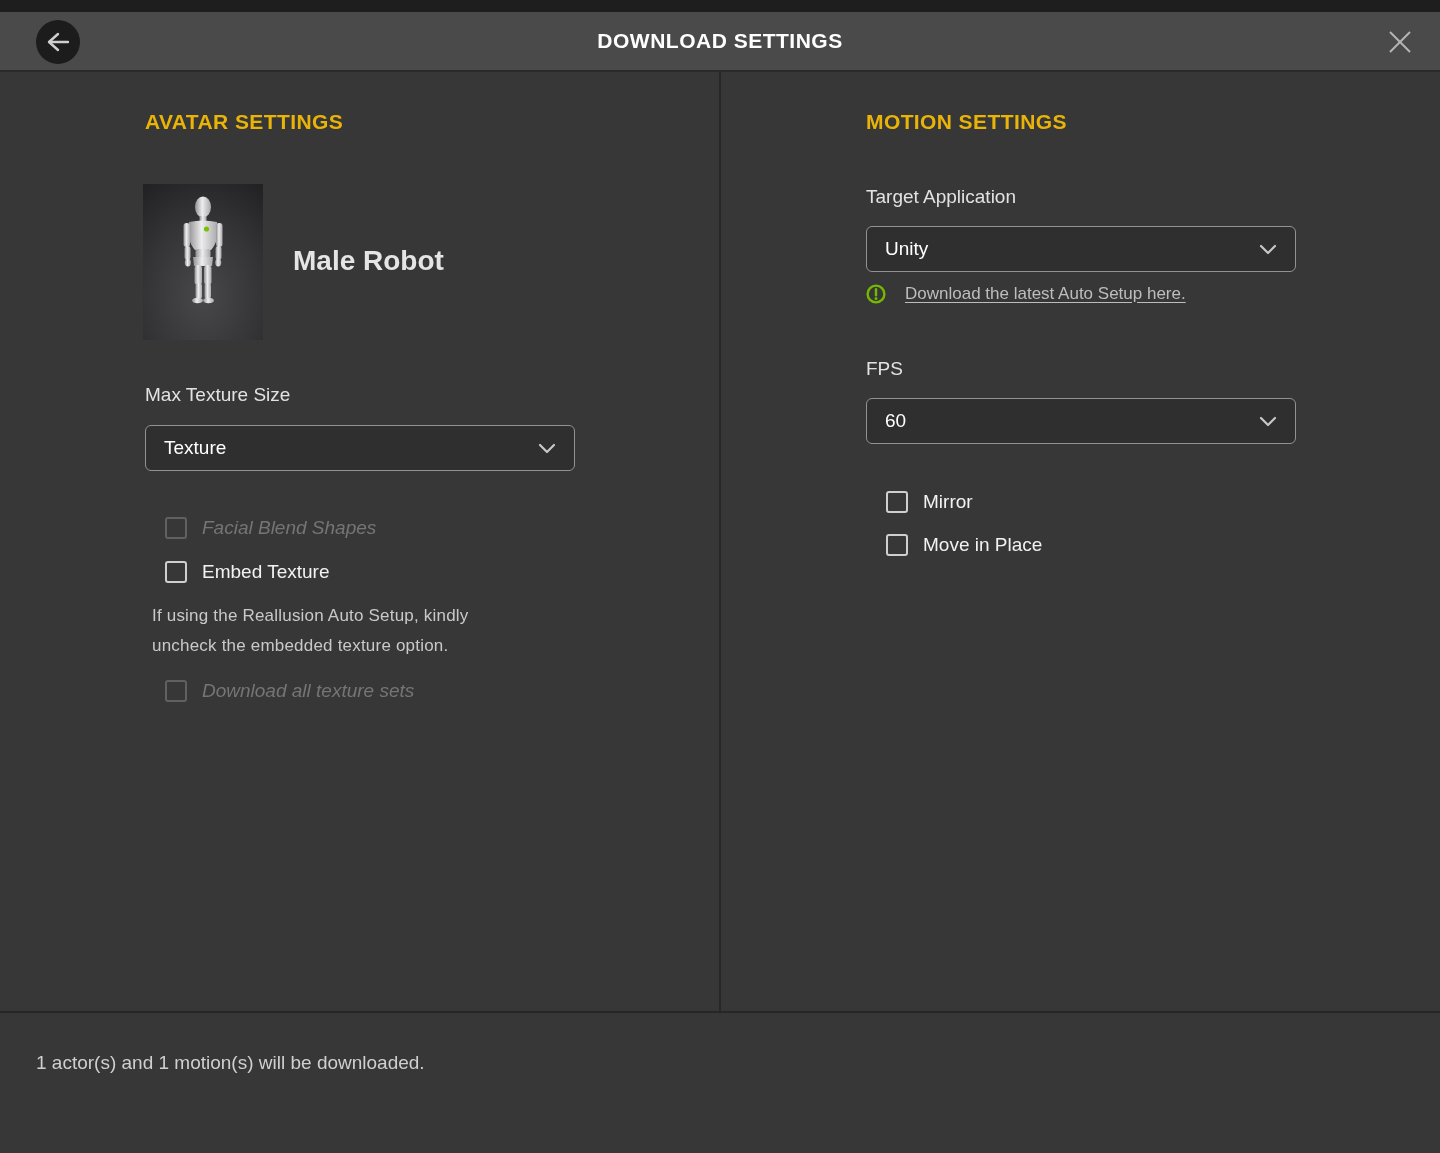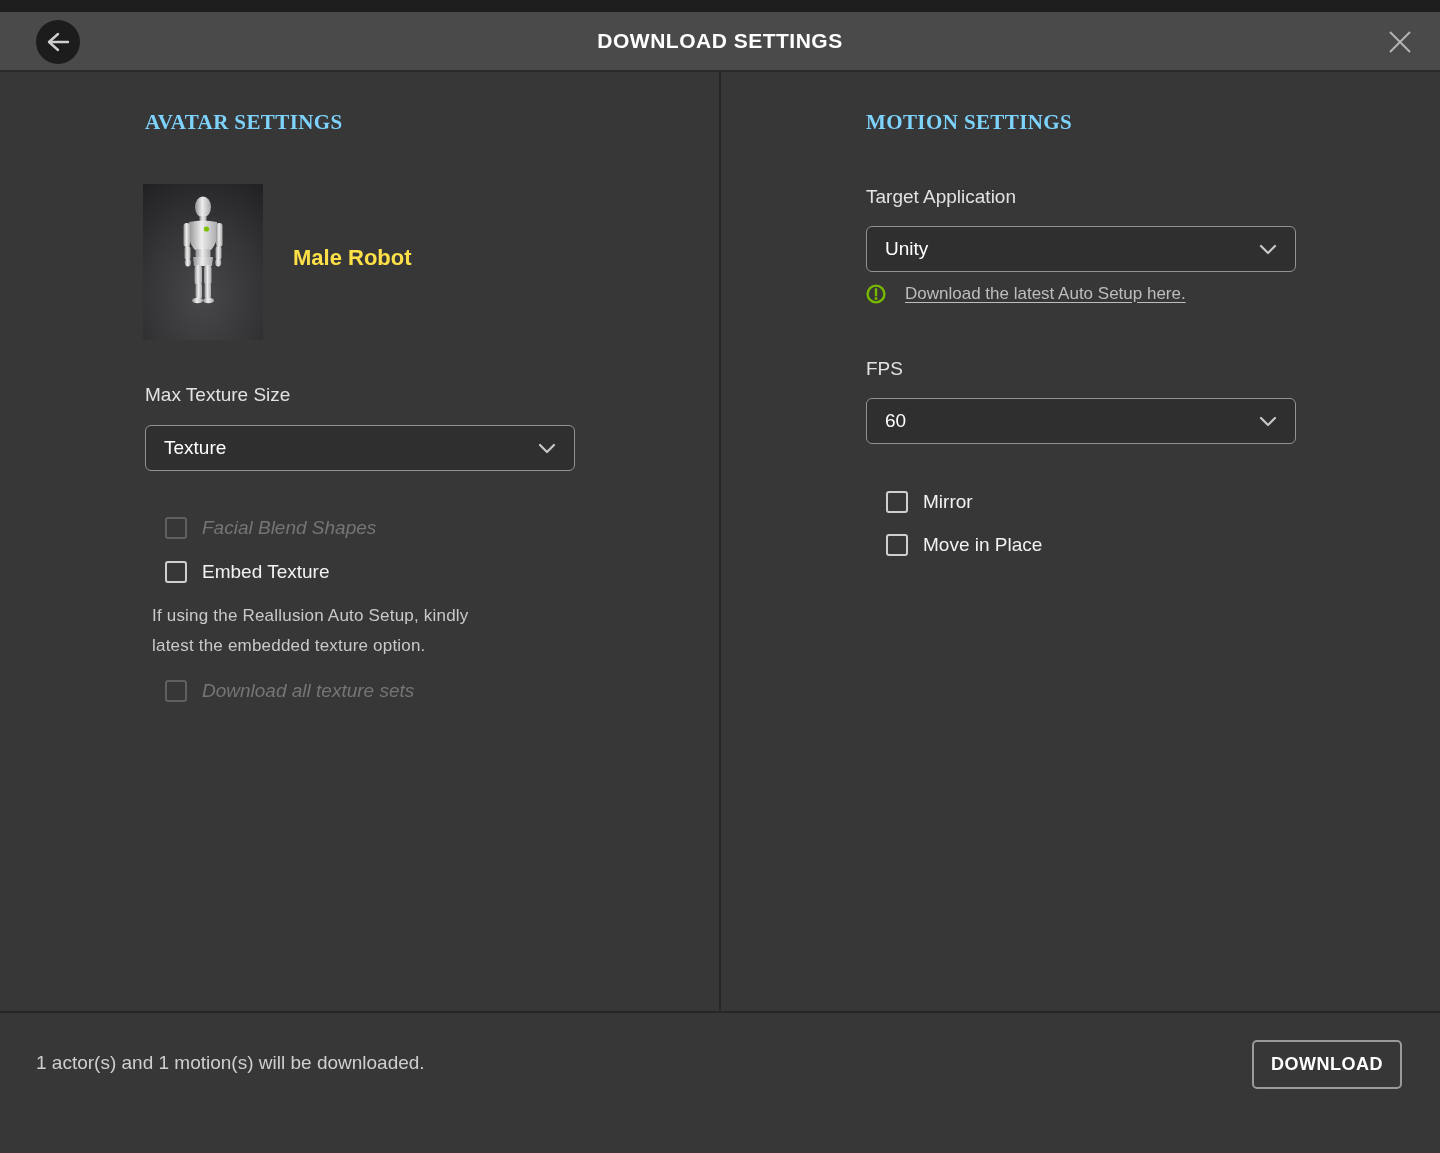--- a/index.html
+++ b/index.html
@@ -27,21 +27,21 @@
   }
   .close-btn {
     position:absolute; right:24px; top:14px; width:32px; height:32px;
     display:flex; align-items:center; justify-content:center; cursor:pointer;
   }
 
   
   .v-divider { position:absolute; left:719px; top:60px; width:2px; height:939px; background:#262626; }
   .h-divider { position:absolute; left:0; top:999px; width:100%; height:2px; background:#262626; }
 
-  .section-title { position:absolute; font-size:21px; font-weight:bold; color:#7dd3fc; letter-spacing:.4px;font-family:Liberation Serif, serif; }
+  .section-title { position:absolute; font-size:21px; font-weight:bold; color:#eab308; letter-spacing:.4px; }
   .field-label  { position:absolute; font-size:19px; color:#e2e2e2; }
 
   
   .dropdown {
     position:absolute; width:430px; height:46px;
     background:#2f2f2f; border:1px solid #929292; border-radius:6px;
     display:flex; align-items:center; padding:0 18px;
     color:#ffffff; font-size:19px; cursor:pointer;
   }
   .dropdown .chev { margin-left:auto; display:flex; align-items:center; }
@@ -61,21 +61,21 @@
 
   
   .link-row { position:absolute; display:flex; align-items:center; gap:19px; }
   .link-text {
     font-size:17px; color:#bdbdbd; text-decoration:underline;
     text-underline-offset:3px; cursor:pointer;
   }
 
   
   .thumb { position:absolute; left:143px; top:172px; width:120px; height:156px; }
-  .avatar-name { position:absolute; left:293px; top:233px; font-size:22px; font-weight:bold; color:#fde047; }
+  .avatar-name { position:absolute; left:293px; top:233px; font-size:28px; font-weight:bold; color:#e5e5e5; }
 
   
   .footer-summary { position:absolute; left:36px; top:1040px; font-size:19px; color:#cfcfcf; }
   .download-btn {
     position:absolute; right:38px; top:1028px; width:150px; height:49px;
     background:transparent; border:2px solid #9a9a9a; border-radius:5px;
     display:flex; align-items:center; justify-content:center;
     color:#ffffff; font-size:18px; font-weight:bold; letter-spacing:.5px;
     cursor:pointer;
   }
@@ -183,21 +183,21 @@
     <span class="checkbox"></span>
     <span class="check-label">Facial Blend Shapes</span>
   </div>
 
   <div class="check-row" style="left:145px; top:549px;">
     <span class="checkbox"></span>
     <span class="check-label">Embed Texture</span>
   </div>
 
   <div class="note-text" style="left:152px; top:594px;">If using the Reallusion Auto Setup, kindly</div>
-  <div class="note-text" style="left:152px; top:624px;">latest the embedded texture option.</div>
+  <div class="note-text" style="left:152px; top:624px;">uncheck the embedded texture option.</div>
 
   <div class="check-row disabled" style="left:145px; top:668px;">
     <span class="checkbox"></span>
     <span class="check-label">Download all texture sets</span>
   </div>
 
   <div class="section-title" style="left:866px; top:98px;">MOTION SETTINGS</div>
 
   <div class="field-label" style="left:866px; top:174px;">Target Application</div>
   <div class="dropdown" style="left:866px; top:214px;">
@@ -234,16 +234,15 @@
     <span class="checkbox"></span>
     <span class="check-label">Mirror</span>
   </div>
 
   <div class="check-row" style="left:866px; top:522px;">
     <span class="checkbox"></span>
     <span class="check-label">Move in Place</span>
   </div>
 
   <div class="footer-summary">1 actor(s) and 1 motion(s) will be downloaded.</div>
-  <div class="download-btn">DOWNLOAD</div>
 
 
 </div>
 
 </body></html>

